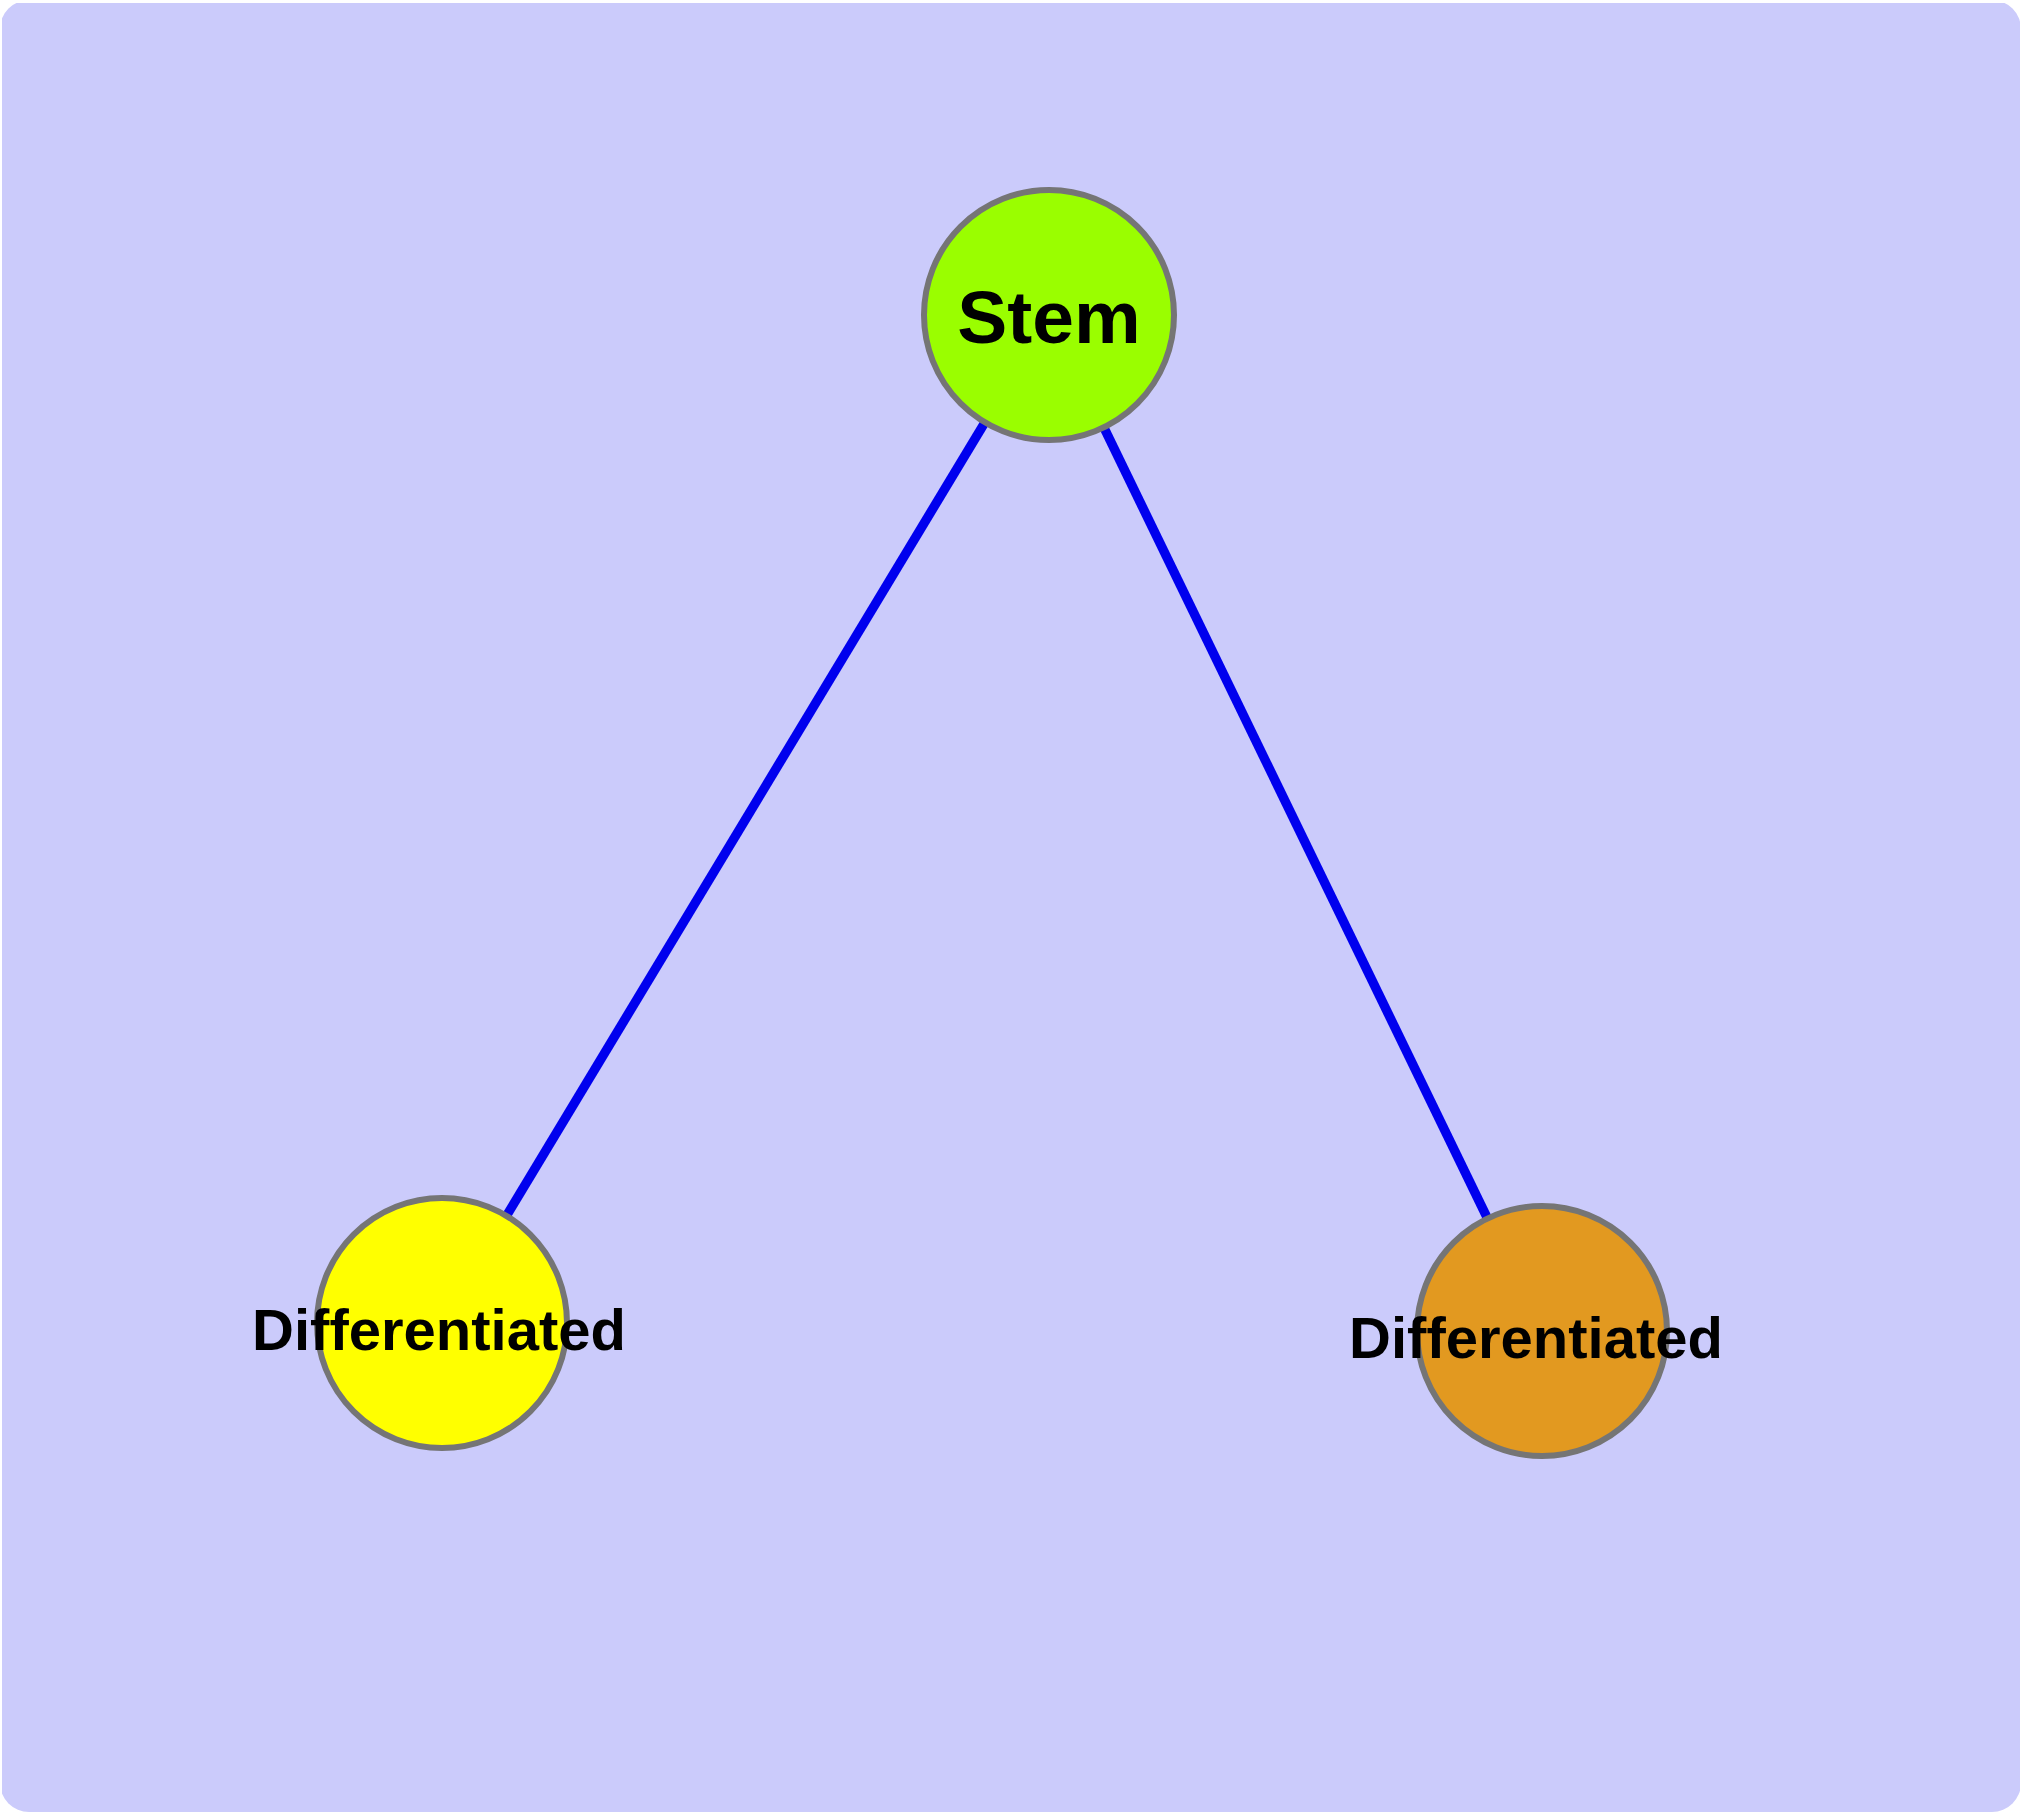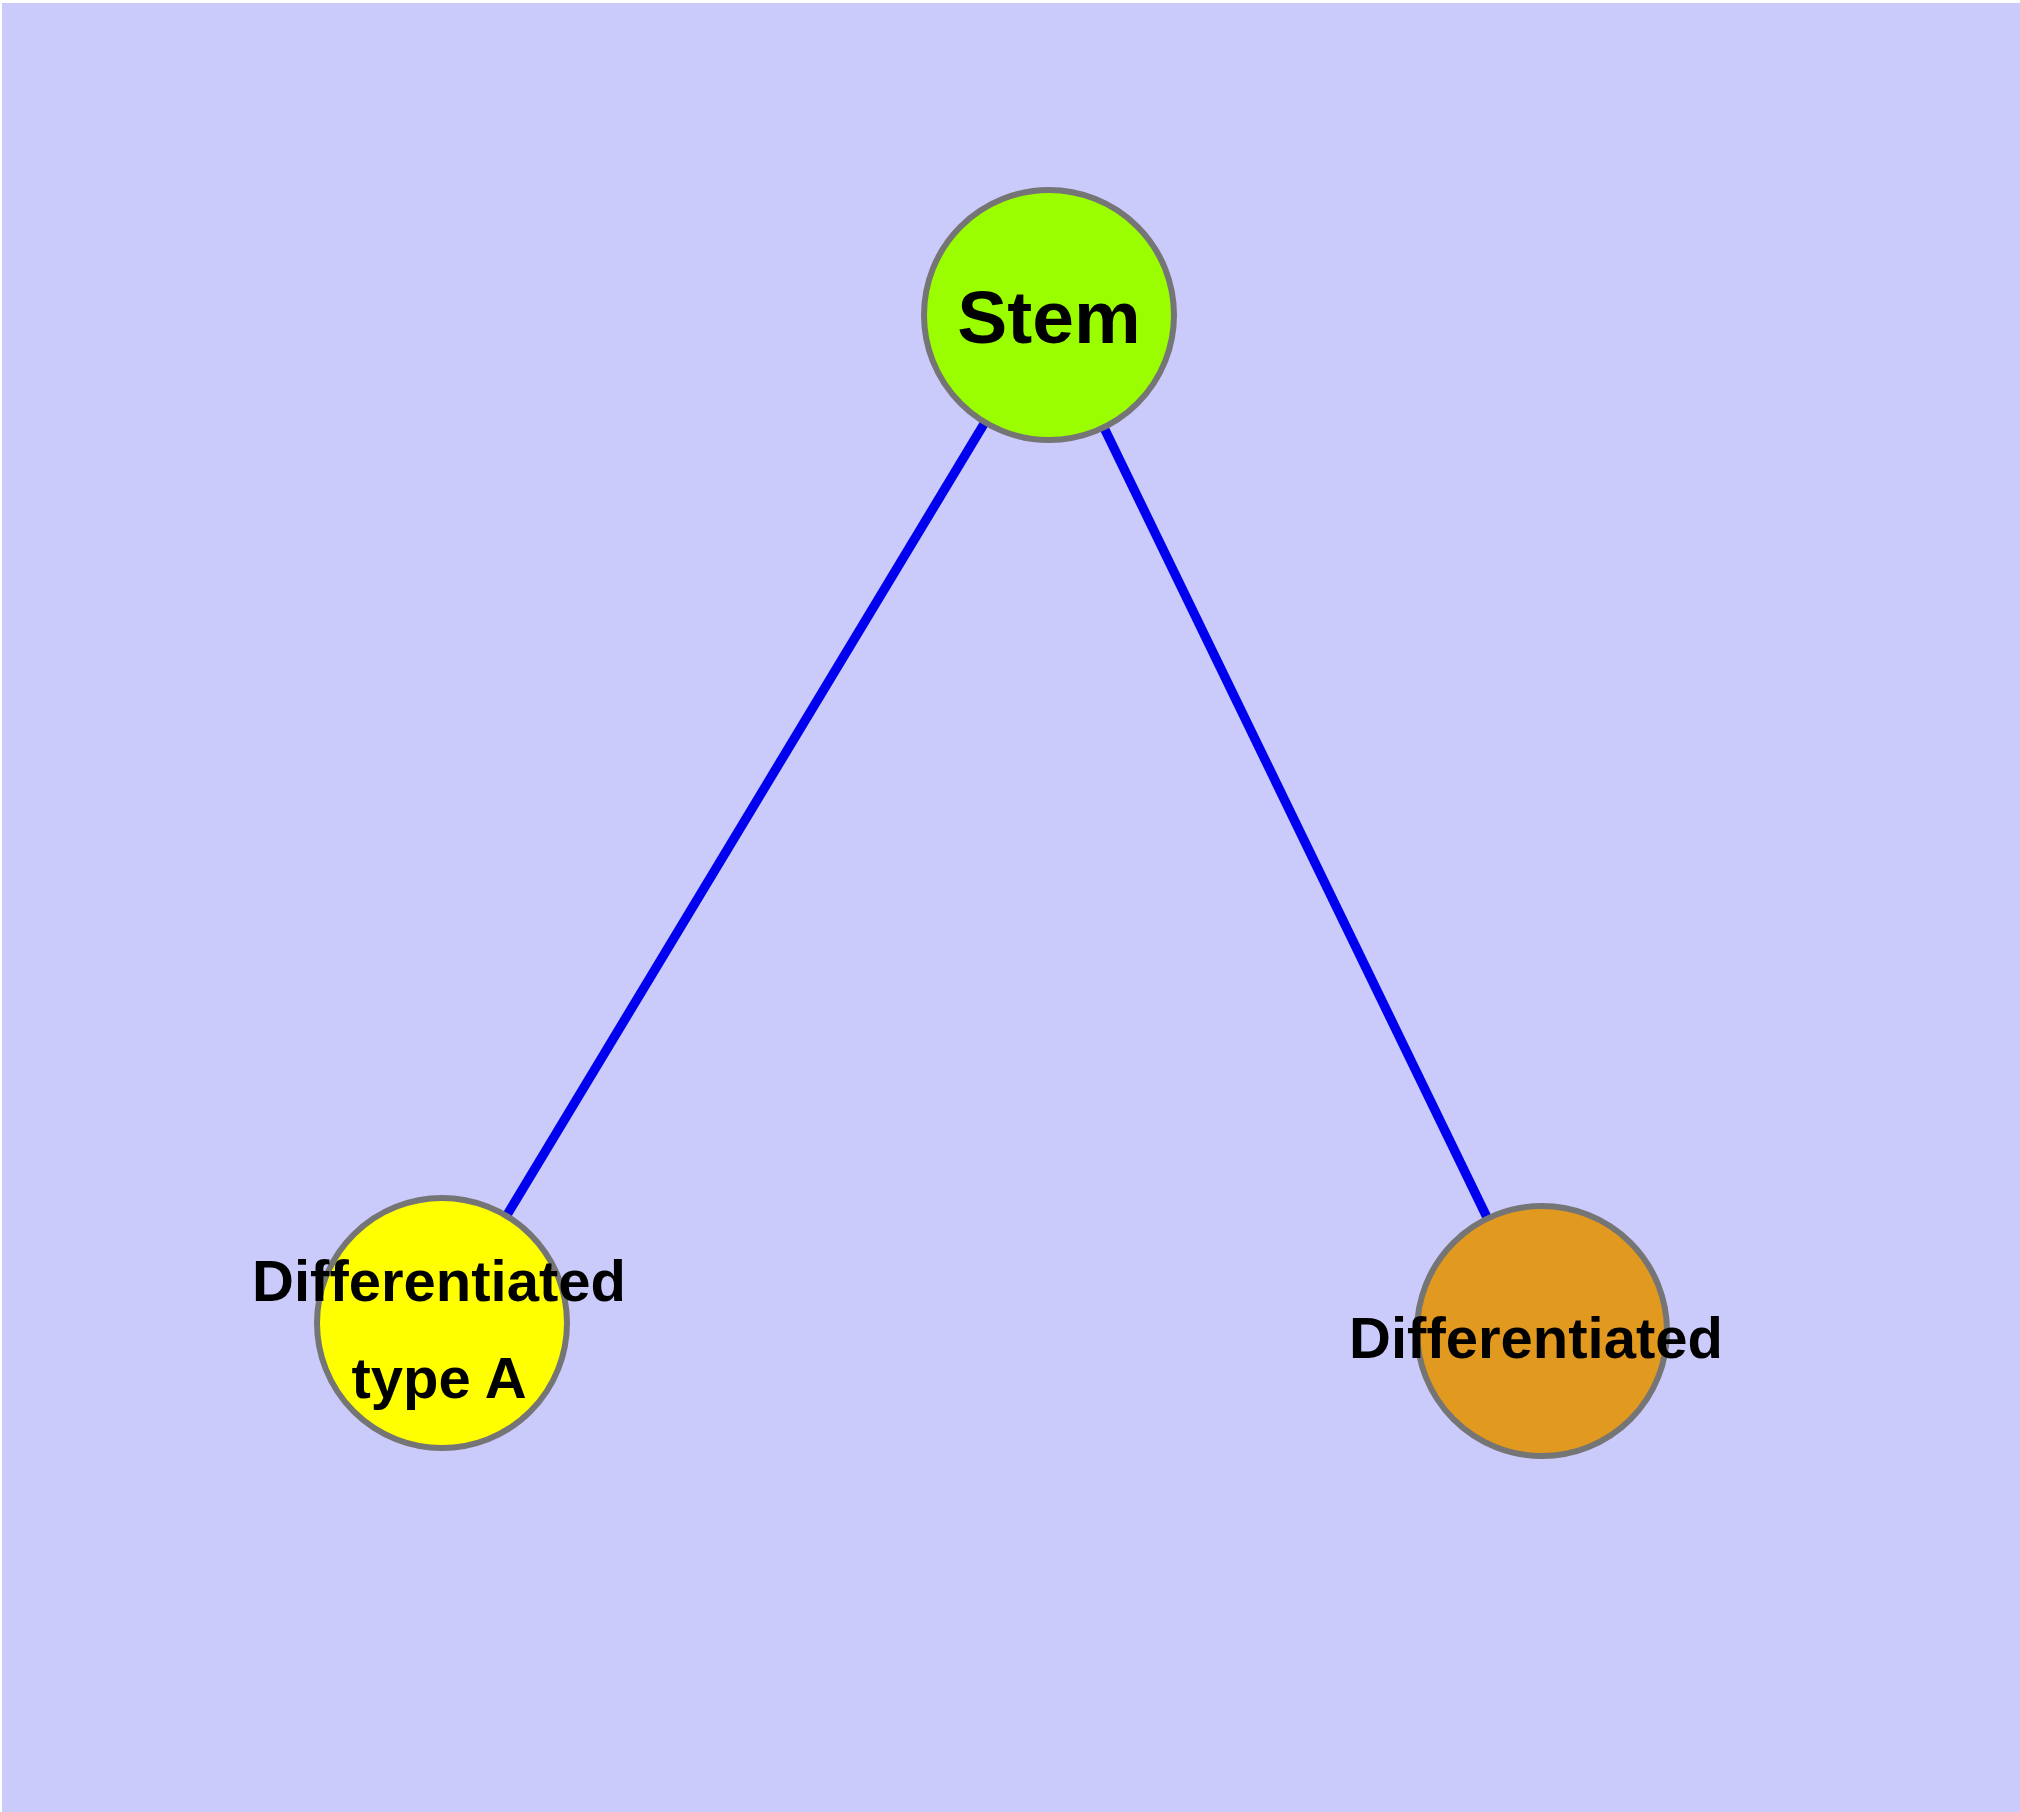--- a/index.html
+++ b/index.html
@@ -6,20 +6,21 @@
     margin: 0;
     padding: 0;
   }
   .page {
     position: relative;
     width: 2021px;
     height: 1812px;
     background: var(--page-bg, #ffffff);
     overflow: hidden;
     font-family: "Liberation Sans", sans-serif;
+    border-radius: 29px;
   }
   .canvas {
     position: absolute;
     left: 1.7px;
     top: 3.4px;
     right: 0;
     bottom: 0;
     background: var(--canvas-bg, #cbcbfb);
   }
   .edges-layer {
@@ -73,20 +74,19 @@
   <div class="node node-stem"></div>
   <div class="node node-type-a"></div>
   <div class="node node-type-b"></div>
 
   <div class="node-label label-stem">
     <span class="label-line">Stem</span>
   </div>
 
   <div class="node-label label-type-a">
     <span class="label-line">Differentiated</span>
-    <span class="label-line">type A</span>
   </div>
 
   <div class="node-label label-type-b">
     <span class="label-line">Differentiated</span>
   </div>
 </div>
 
 
 </body></html>

